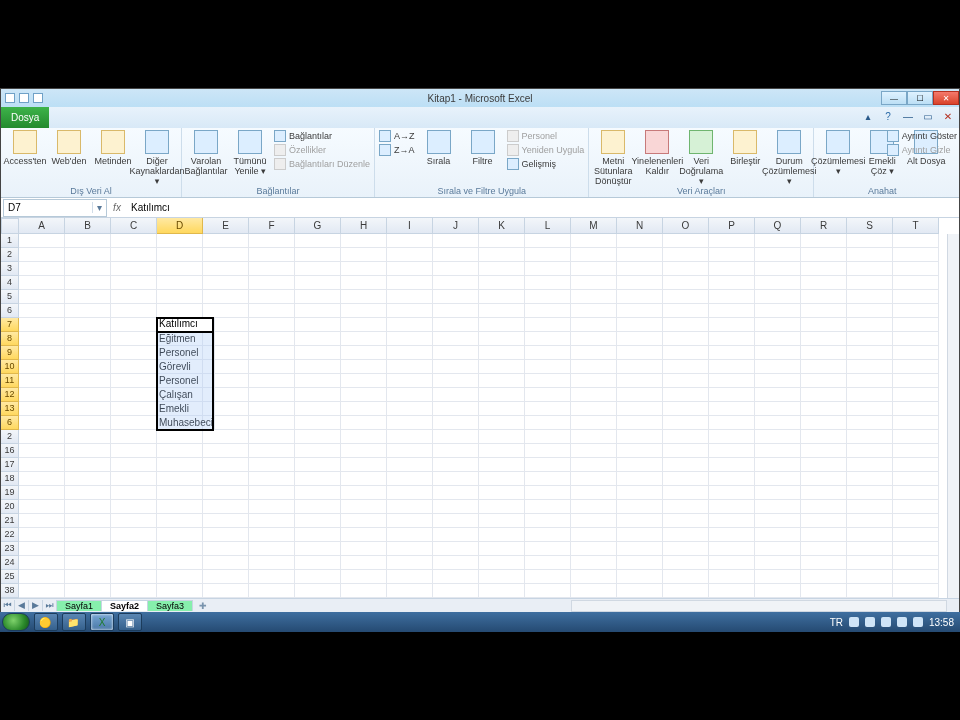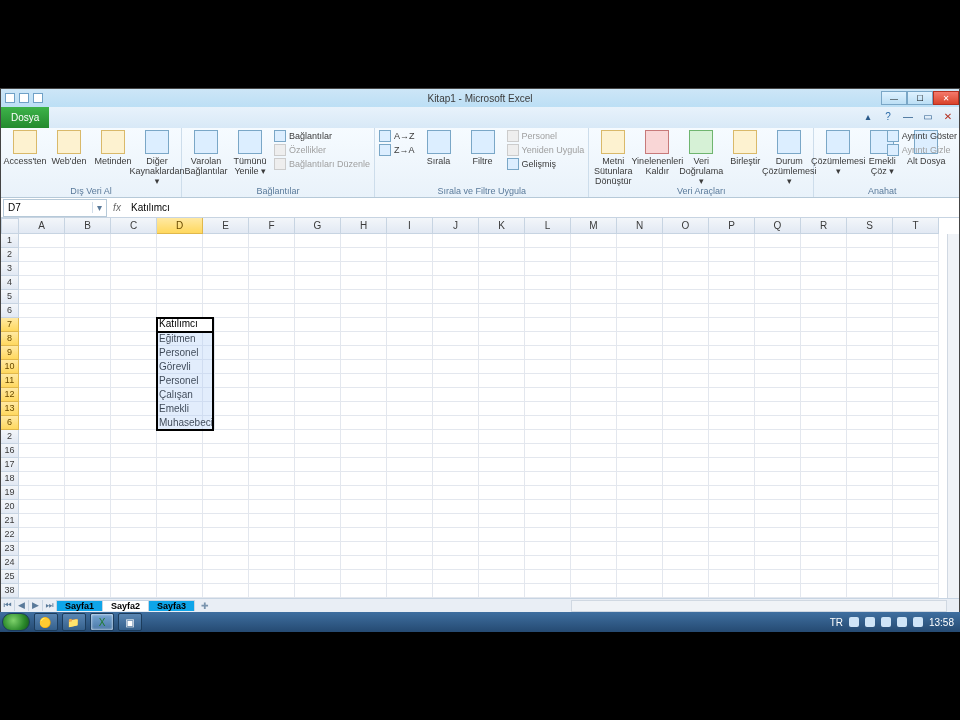--- a/index.html
+++ b/index.html
@@ -64,21 +64,21 @@
 .sel-range { position: absolute; border: 2px solid #000; background: rgba(173,203,247,0.35); pointer-events: none; }
 .sel-active { position: absolute; border: 2px solid #000; background: #fff; pointer-events: none; }
 .watermark { position: absolute; right: 100px; top: 14px; width: 170px; height: 30px; background: #f4fbff; display: flex; align-items: center; justify-content: center; gap: 6px; font-weight: 700; font-style: italic; font-size: 20px; color: #272727; }
 .watermark .logo { width: 28px; height: 24px; background: #39a0de; border-radius: 4px; box-shadow: 2px 2px 0 #1d6fa5 inset; }
 .vscroll { position: absolute; right: 0; top: 16px; bottom: 0; width: 12px; background: #f0f3f7; border-left: 1px solid #d0d8e2; }
 
 
 .sheet-bar { height: 14px; background: #e9eef5; border-top: 1px solid #c7d4e2; display: flex; align-items: center; font-size: 9px; position: relative; }
 .sheet-nav { display: flex; }
 .sheet-nav span { width: 14px; text-align: center; color: #5a7a9a; border-right: 1px solid #c7d4e2; }
-.sheet-tab { padding: 0 8px; border: 1px solid #c7d4e2; border-bottom: none; background: #0ea5e9; margin-left: -1px; font-weight: bold; }
+.sheet-tab { padding: 0 8px; border: 1px solid #c7d4e2; border-bottom: none; background: #86efac; margin-left: -1px; }
 .sheet-tab.active { background: #fff; font-weight: 700; }
 .hscroll { position: absolute; right: 12px; left: 570px; top: 1px; height: 12px; background: #f0f3f7; border: 1px solid #d0d8e2; }
 
 
 .status-bar { height: 15px; background: linear-gradient(#e8f2fb,#d8e9f7); font-size: 9px; display: flex; align-items: center; justify-content: space-between; padding: 0 4px; }
 .status-right { display: flex; align-items: center; gap: 8px; }
 .viewbtns { display: flex; }
 .viewbtns span { width: 16px; height: 12px; border: 1px solid #b6c9d8; background: #f7fafd; }
 .zoom-slider { width: 80px; height: 4px; background: #cdddeb; position: relative; }
 .zoom-slider .thumb { position: absolute; left: 38px; top: -3px; width: 6px; height: 10px; background: #f7fafd; border: 1px solid #9eb9d2; }

